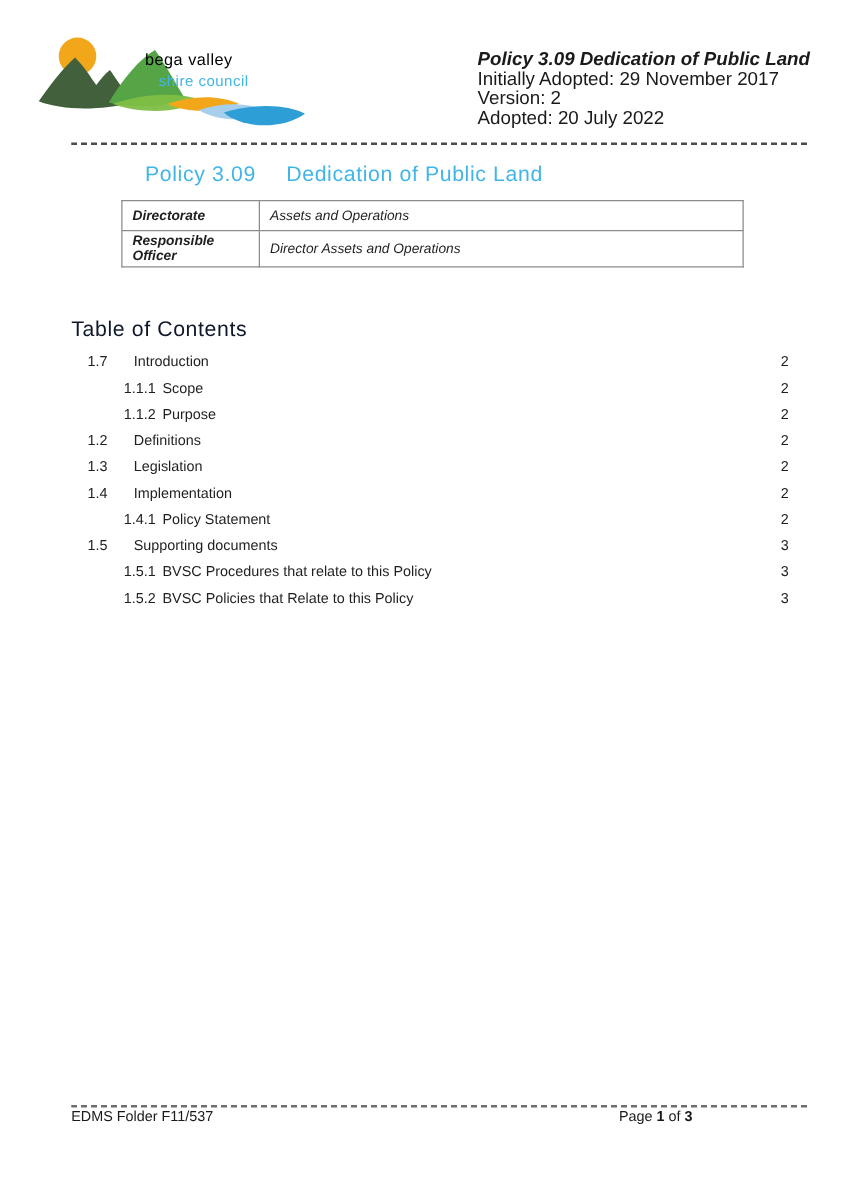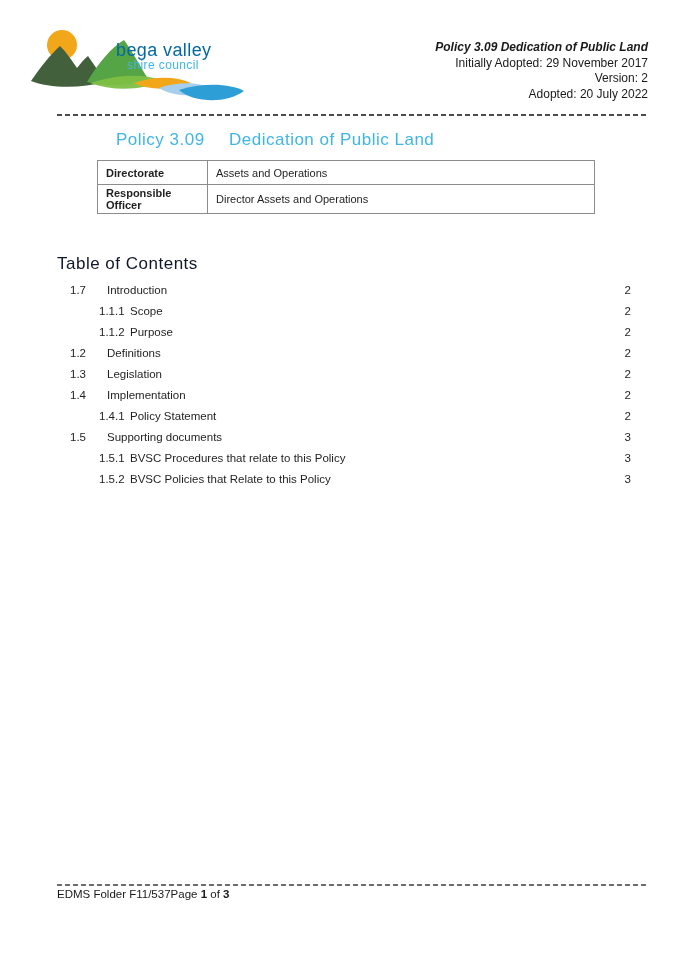--- a/index.html
+++ b/index.html
@@ -12,31 +12,31 @@
     height: 957px;
     background: #ffffff;
     overflow: hidden;
   }
 
   
   .logo-area { position: absolute; left: 30px; top: 28px; width: 220px; height: 82px; }
   .logo-svg { position: absolute; left: 0; top: 0; }
   .logo-line1 {
     position: absolute; left: 86px; top: 12px;
-    font-size: 18px; letter-spacing: 0.4px; color: #0369a1;
+    font-size: 13px; letter-spacing: 0.4px; color: #000000;
   }
   .logo-line2 {
     position: absolute; left: 97px; top: 30px;
     font-size: 12px; letter-spacing: 0.4px; color: #41b6e6;
   }
 
   
   .header-info {
     position: absolute; right: 27px; top: 40px;
-    text-align: right; font-size: 12px; line-height: 15.5px; color: #1a1a1a;
+    text-align: left; font-size: 15px; line-height: 15.5px; color: #1a1a1a;
   }
   .header-info .doc-ref { font-style: italic; font-weight: 600; }
 
   
   .rule {
     position: absolute; left: 57px; width: 591px; height: 2px;
     background: repeating-linear-gradient(90deg, #4b4b4b 0 5px, transparent 5px 8px);
   }
   .rule-top { top: 114px; }
   .rule-bottom { top: 884px; height: 1.5px;
@@ -46,21 +46,21 @@
   .doc-title {
     position: absolute; left: 100px; top: 130px;
     display: flex; align-items: baseline;
     color: #41b6e6; font-size: 17px; letter-spacing: 0.5px; margin-left: 16px;
   }
   .doc-title .policy-number { width: 113px; flex: 0 0 113px; }
 
   
   .info-table {
     position: absolute; left: 97px; top: 160px; width: 498px;
-    border-collapse: collapse; font-size: 11px;
+    border-collapse: collapse; font-size: 11px; font-style: italic;
   }
   .info-table td {
     border: 1px solid #8c8c8c; height: 24px;
     padding: 2px 8px; vertical-align: middle;
   }
   .info-table td.cell-label { width: 110px; font-weight: bold; }
 
   
   .toc-heading {
     position: absolute; left: 57px; top: 254px;
@@ -71,21 +71,21 @@
   .toc-row span { position: absolute; top: 4px; white-space: nowrap; }
   .toc-row.lvl1 .toc-num { left: 13px; }
   .toc-row.lvl1 .toc-label { left: 50px; }
   .toc-row.lvl2 .toc-num { left: 42px; }
   .toc-row.lvl2 .toc-label { left: 73px; }
   .toc-row .toc-page { right: 17px; }
 
   
   .footer {
     position: absolute; left: 57px; top: 888px; width: 497px;
-    display: flex; 
+    display: flex; justify-content: space-between;
     font-size: 11.5px; color: #1a1a1a;
   }
   .footer b { font-weight: bold; }
 </style>
 </head>
 <body>
 
 <div class="page">
 
   <div class="logo-area">

